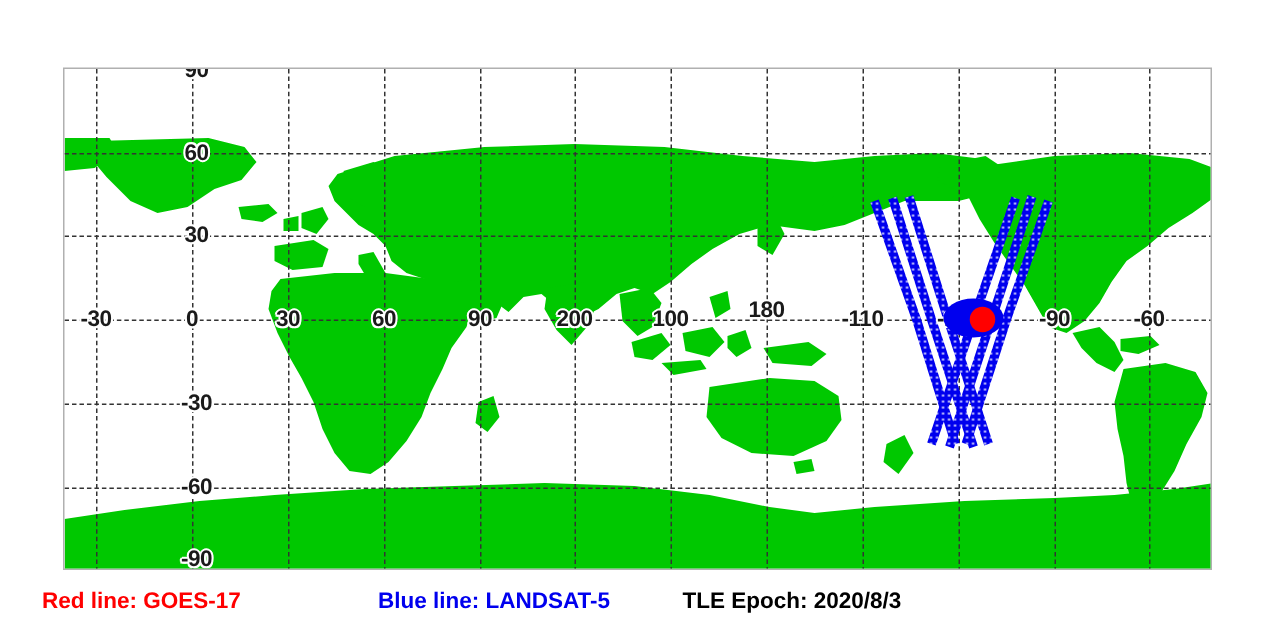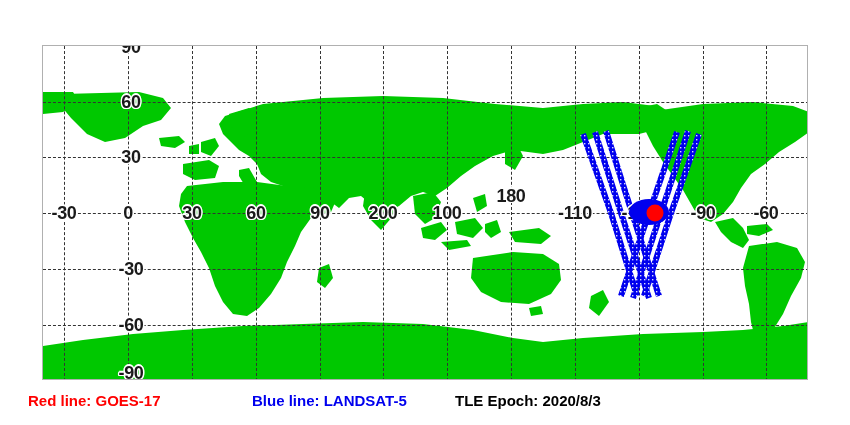--- a/index.html
+++ b/index.html
@@ -15,21 +15,21 @@
 
   
   .gridline-v,.gridline-h{position:absolute;}
   .gridline-v{top:0;width:0;height:335px;
       border-left:1px dashed #333;}
   .gridline-h{left:0;height:0;width:766px;
       border-top:1px dashed #333;}
 
   
   .axis-label{position:absolute;font-family:"Liberation Sans",sans-serif;
-      font-size:18px;font-weight:bold;color:#1a1a1a;
+      font-size:15px;font-weight:bold;color:#1a1a1a;
       white-space:nowrap;letter-spacing:-0.3px;
       transform:translate(-50%,-50%);
       text-shadow:
          1.3px 0 #fff,-1.3px 0 #fff,0 1.3px #fff,0 -1.3px #fff,
          1px 1px #fff,-1px -1px #fff,1px -1px #fff,-1px 1px #fff;}
 
   
   #tracks-svg{position:absolute;left:0;top:0;width:766px;height:335px;
       pointer-events:none;}
 
@@ -145,21 +145,21 @@
     </svg>
 
     <div>
       <div class="axis-label" style="left:21px;top:167px">-30</div>
       <div class="axis-label" style="left:85px;top:167px">0</div>
       <div class="axis-label" style="left:149px;top:167px">30</div>
       <div class="axis-label" style="left:213px;top:167px">60</div>
       <div class="axis-label" style="left:277px;top:167px">90</div>
       <div class="axis-label" style="left:340px;top:167px">200</div>
       <div class="axis-label" style="left:404px;top:167px">100</div>
-      <div class="axis-label" style="left:468px;top:150px">180</div>
+      <div class="axis-label" style="left:468px;top:161px">180</div>
       <div class="axis-label" style="left:532px;top:167px">-110</div>
       <div class="axis-label" style="left:596px;top:167px">-120</div>
       <div class="axis-label" style="left:660px;top:167px">-90</div>
       <div class="axis-label" style="left:723px;top:167px">-60</div>
     </div>
 
     <div>
       <div class="axis-label" style="left:88px;top:1px">90</div>
       <div class="axis-label" style="left:88px;top:56px">60</div>
       <div class="axis-label" style="left:88px;top:111px">30</div>

